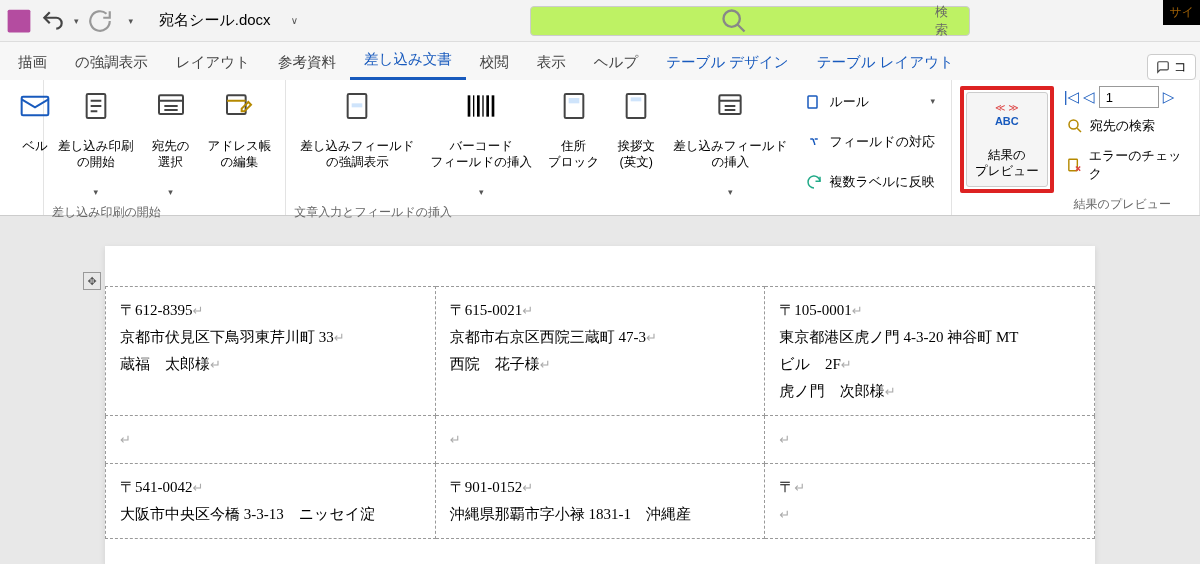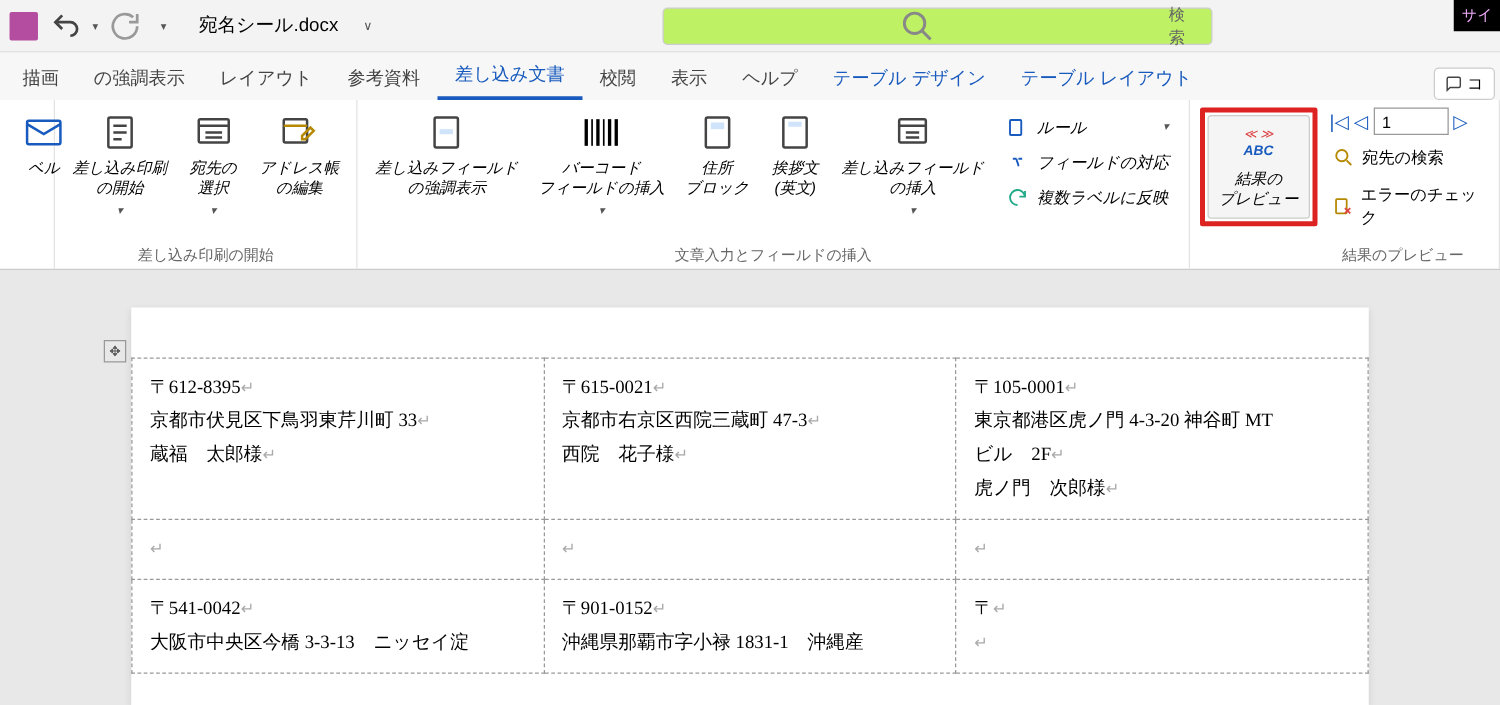--- a/index.html
+++ b/index.html
@@ -6,36 +6,36 @@
 body { font-family: "Yu Gothic UI", "Meiryo", sans-serif; font-size: 13px; background: #f0f0f0; width: 1200px; height: 564px; overflow: hidden; }
 
 
 .titlebar { display: flex; align-items: center; height: 42px; background: #f3f3f3; border-bottom: 1px solid #ddd; padding: 0 6px; gap: 8px; }
 .qat { display: flex; align-items: center; gap: 8px; }
 .qat .btn { width: 26px; height: 26px; display: flex; align-items: center; justify-content: center; color: #444; }
 .titlebar .filename { display: flex; align-items: center; gap: 16px; margin-left: 18px; font-size: 15px; }
 .titlebar .chev { font-size: 10px; color: #555; margin-left: 4px; }
 .search-wrap { margin-left: auto; margin-right: auto; }
 .search { display: flex; align-items: center; width: 440px; height: 30px; background: #bef264; border: 1px solid #ccc; border-radius: 4px; padding: 0 10px; gap: 8px; color: #666; }
-.right-tag { position: absolute; right: 0; top: 0; background: #000; color: #f0abfc; font-size: 12px; padding: 4px 6px; }
+.right-tag { position: absolute; right: 0; top: 0; background: #000; color: #a16207; font-size: 12px; padding: 4px 6px; }
 
 
 .tabs { display: flex; align-items: flex-end; height: 38px; background: #f7f7f7; padding: 0 4px; gap: 0; font-size: 14.5px; }
 .tab { padding: 8px 14px; color: #444; cursor: pointer; }
 .tab.active { color: #185abd; border-bottom: 3px solid #185abd; font-weight: 500; }
 .tab.context { color: #185abd; }
 .tabs-right { margin-left: auto; display: flex; align-items: center; gap: 6px; }
 .comment-btn { display: flex; align-items: center; gap: 4px; border: 1px solid #ccc; border-radius: 4px; padding: 3px 8px; font-size: 13px; background: #fff; }
 
 
 .ribbon { display: flex; height: 136px; background: #fff; border-bottom: 1px solid #ccc; }
 .group { display: flex; flex-direction: column; border-right: 1px solid #e3e3e3; padding: 6px 8px 2px; }
 .group-body { display: flex; gap: 4px; flex: 1; align-items: flex-start; }
-.group-label { text-align: center; font-size: 12px; color: #666; padding-top: 2px; }
-.rbtn { display: flex; flex-direction: column; align-items: center; justify-content: flex-start; min-width: 54px; padding: 4px 6px; text-align: center; font-size: 12.5px; line-height: 1.3; gap: 4px; cursor: pointer; font-style: italic; }
+.group-label { text-align: left; font-size: 12px; color: #666; padding-top: 2px; }
+.rbtn { display: flex; flex-direction: column; align-items: center; justify-content: flex-start; min-width: 54px; padding: 4px 6px; text-align: center; font-size: 12.5px; line-height: 1.3; gap: 16px; cursor: pointer; }
 .rbtn .ico { width: 32px; height: 32px; display: flex; align-items: center; justify-content: center; }
 .rbtn.small-list { flex-direction: column; align-items: stretch; min-width: 140px; }
 .small-row { display: flex; align-items: center; gap: 6px; font-size: 13px; padding: 3px 2px; cursor: pointer; }
 .small-row .si { width: 18px; height: 18px; display: flex; align-items: center; justify-content: center; }
 .highlight-box { border: 4px solid #d22; border-radius: 2px; padding: 2px; }
 .nav-row { display: flex; align-items: center; gap: 4px; }
 .rec-input { width: 60px; height: 22px; border: 1px solid #999; background: #fff; padding: 0 6px; font-size: 13px; }
 
 
 .docarea { background: #e8e8e8; height: calc(564px - 42px - 38px - 136px); display: flex; justify-content: center; padding-top: 30px; overflow: hidden; }

